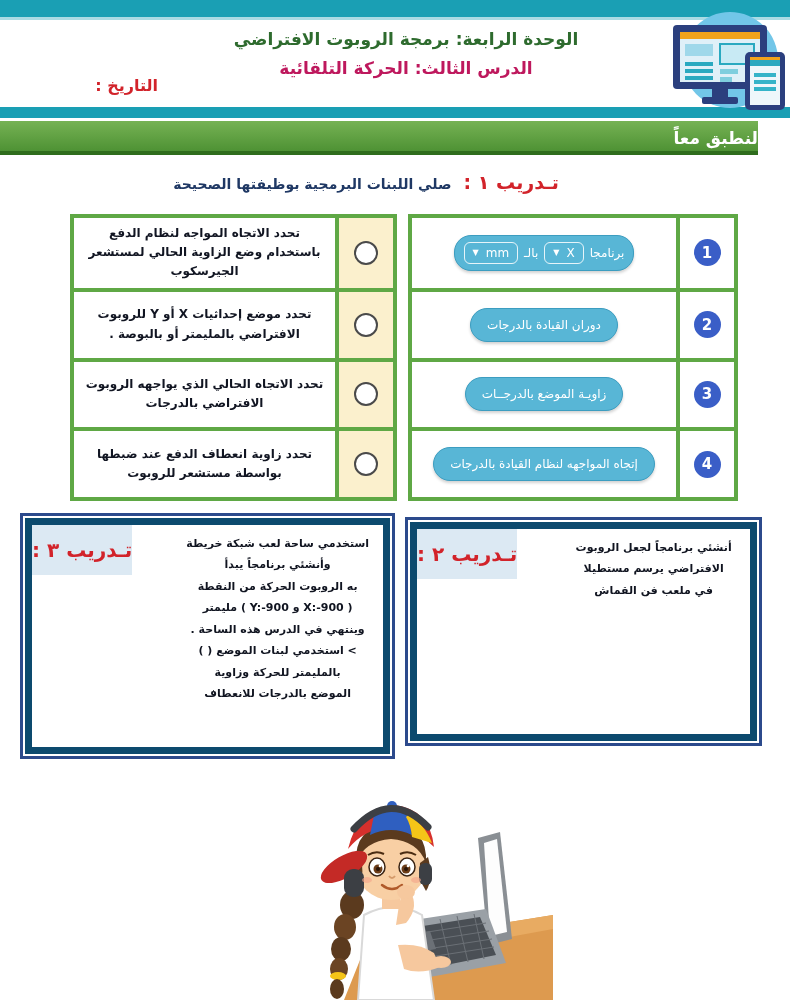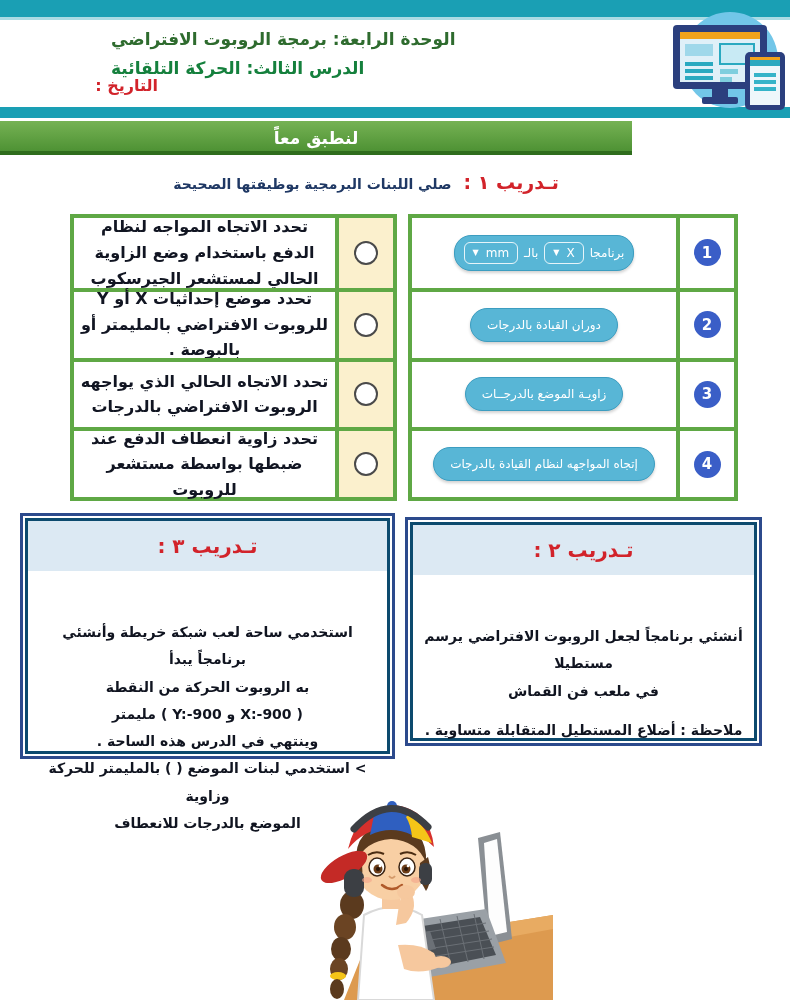--- a/index.html
+++ b/index.html
@@ -3,64 +3,64 @@
 <meta charset="utf-8">
 <style>
   * { margin:0; padding:0; box-sizing:border-box; }
   html,body { width:790px; height:1000px; }
   body {
     position:relative; background:#ffffff; overflow:hidden;
     font-family:"DejaVu Sans", sans-serif;
   }
   .top-bar { position:absolute; top:0; left:0; width:790px; height:20px;
     background:#1a9fb4; border-bottom:3px solid #aadbe4; }
-  .titles { position:absolute; top:29px; left:111px; width:560px; text-align:left; direction:rtl; }
+  .titles { position:absolute; top:29px; left:126px; width:560px; text-align:center; direction:rtl; }
   .unit-title { color:#2e6b2e; font-size:17px; font-weight:bold; margin-bottom:9px; }
-  .lesson-title { color:#15803d; font-size:17px; font-weight:bold; }
+  .lesson-title { color:#be185d; font-size:17px; font-weight:bold; }
   .date { position:absolute; top:76px; left:8px; width:150px; direction:rtl; text-align:right;
     color:#d2232a; font-weight:bold; font-size:16px; }
   .device-icon { position:absolute; left:660px; top:6px; z-index:3; }
   .divider { position:absolute; top:107px; left:0; width:790px; height:11px; background:#1a9fb4; }
-  .banner { position:absolute; top:121px; left:0; width:632px; height:34px;
+  .banner { position:absolute; top:121px; left:0; width:758px; height:34px;
     background:linear-gradient(#76b254, #4e9234); border-bottom:4px solid #2f6d1d;
-    color:#ffffff; font-weight:bold; font-size:17px; text-align:center; line-height:34px; }
+    color:#ffffff; font-weight:bold; font-size:17px; text-align:right; line-height:34px; }
   .ex1-title { position:absolute; top:171px; left:0; width:732px; text-align:center; direction:rtl; }
   .ex1-label { color:#d2232a; font-size:19px; font-weight:bold; }
   .ex1-instruction { color:#1f3864; font-size:14px; font-weight:bold; margin-right:7px; }
 
   .match-table { position:absolute; top:214px; height:287px; border:4px solid #5fa845;
     display:grid; grid-template-rows:repeat(4,1fr); direction:rtl; background:#fff; }
   .table-left { left:70px; width:327px; }
   .table-right { left:408px; width:330px; }
   .m-row { display:flex; border-top:4px solid #5fa845; min-height:0; }
   .m-row:first-child { border-top:none; }
   .side-cell { width:58px; flex:none; display:flex; align-items:center; justify-content:center;
     border-left:4px solid #5fa845; }
   .radio-cell { background:#fbf0cd; }
   .main-cell { flex:1; display:flex; align-items:center; justify-content:center; padding:2px 6px; }
   .radio { width:24px; height:24px; border-radius:50%; background:#fff; border:2px solid #4a4a4a; }
   .num-badge { width:27px; height:27px; border-radius:50%; background:#3a5ec7; color:#fff;
     font-weight:bold; font-size:15px; display:flex; align-items:center; justify-content:center; }
-  .desc { direction:rtl; text-align:center; font-weight:bold; font-size:16px;
+  .desc { direction:rtl; text-align:center; font-weight:bold; font-size:12px;
     color:#111522; line-height:1.6; }
   .block-pill { background:#58b6d6; border:1px solid #3c9dc0; border-radius:17px; color:#fff;
     font-size:12px; direction:rtl; text-align:center; padding:9px 16px;
     box-shadow:0 2px 3px rgba(0,0,0,.18); white-space:nowrap; }
   .block-pill.composite { display:flex; align-items:center; gap:6px; padding:6px 9px; }
   .dropdown { border:1.5px solid rgba(255,255,255,.85); border-radius:6px; padding:3px 8px;
     display:flex; align-items:center; gap:7px; direction:rtl; }
   .caret { font-size:8px; line-height:1; }
 
   .ex-box { position:absolute; border:3px solid #2c4a8c; background:#fff; padding:2px; }
-  .ex-box-inner { border:3px solid #0c4a6e; width:100%; height:100%;
-    display:flex; flex-direction:column;gap:40px; }
+  .ex-box-inner { border:7px solid #0c4a6e; width:100%; height:100%;
+    display:flex; flex-direction:row;gap:40px; }
   .ex-box-header { background:#dce9f3; height:50px; flex:none; display:flex; align-items:center;
     justify-content:center; color:#d2232a; font-weight:bold; font-size:20px; direction:rtl; }
   .ex-box-body { flex:1; direction:rtl; text-align:center; font-weight:bold; color:#101420;
-    font-size:14px; line-height:1.95; padding:8px 8px 4px; }
+    font-size:11px; line-height:1.95; padding:8px 8px 4px; }
   .box-ex3 { left:20px; top:513px; width:375px; height:246px; }
   .box-ex2 { left:405px; top:517px; width:357px; height:229px; }
   .note-line { margin-top:12px; }
   .girl { position:absolute; left:248px; top:783px; }
 </style>
 </head>
 <body>
 
 <div class="top-bar"></div>
 
@@ -199,21 +199,20 @@
     </div>
   </div>
 </div>
 
 <div class="ex-box box-ex2">
   <div class="ex-box-inner">
     <div class="ex-box-header">تـدريب ٢ :</div>
     <div class="ex-box-body">
       <div>أنشئي برنامجاً لجعل الروبوت الافتراضي يرسم مستطيلا</div>
       <div>في ملعب فن القماش</div>
-      <div class="note-line">ملاحظة : أضلاع المستطيل المتقابلة متساوية .</div>
     </div>
   </div>
 </div>
 
 <div class="girl">
   <svg width="305" height="217" viewBox="0 0 305 217">
 
     <polygon points="118,162 305,132 305,217 96,217" fill="#dd9a4f"></polygon>
     <polygon points="118,162 305,132 305,146 128,178" fill="#e8ab62"></polygon>
 

